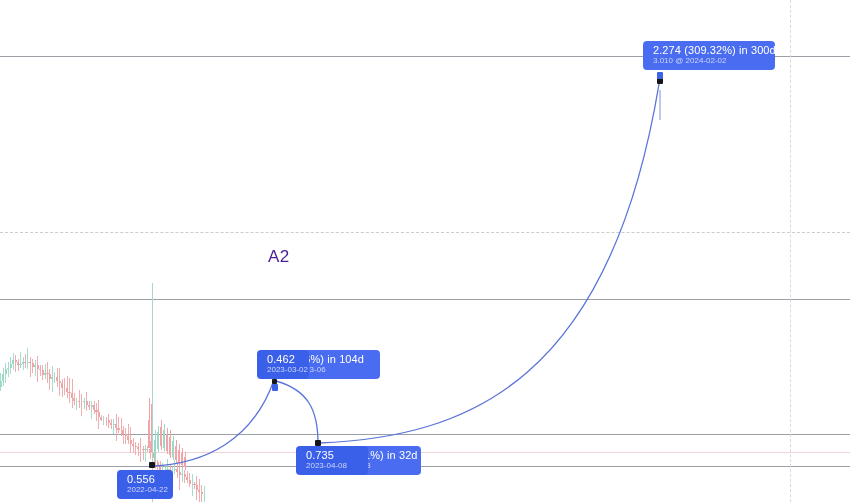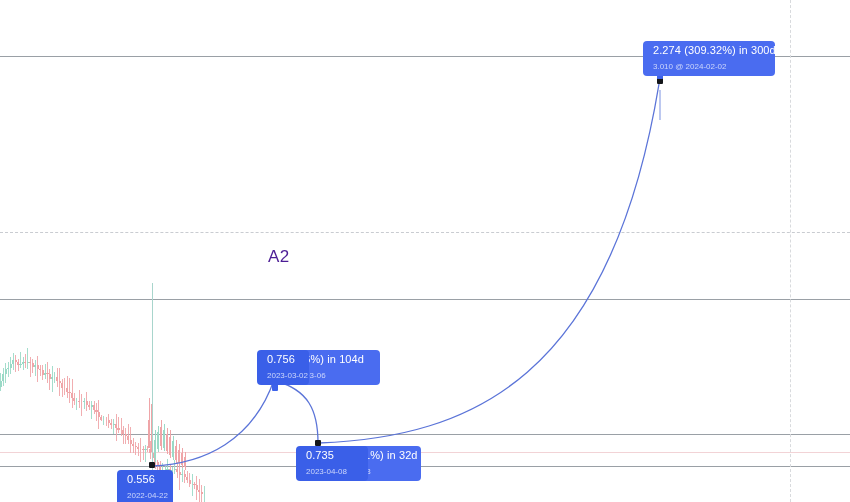--- a/index.html
+++ b/index.html
@@ -29,21 +29,21 @@
     position:absolute;
     background:#3d62ea;
     color:#ffffff;
     border-radius:4px;
     padding:3px 6px 4px 10px;
     line-height:1.12;
     white-space:nowrap;
     box-sizing:border-box;
   }
   .lbl .l1{font-size:11px;letter-spacing:.1px;display:block;}
-  .lbl .l2{font-size:8px;color:#ccd6fb;display:block;margin-top:7px;}
+  .lbl .l2{font-size:8px;color:#ccd6fb;display:block;margin-top:1px;}
   .lbl.back{background:#4a6cf0;}
   .lbl.front{background:#3a5fe8;}
 
   .anchor{
     position:absolute;width:6px;height:6px;background:#14161a;
     border-radius:1px;
   }
   .anchor-small{
     position:absolute;width:5px;height:5px;background:#14161a;border-radius:1px;
   }
@@ -298,21 +298,21 @@
   <div class="lbl back" style="left:643px;top:41px;width:132px;">
     <span class="l1">2.274 (309.32%) in 300d</span>
     <span class="l2">3.010 @ 2024-02-02</span>
   </div>
 
   <div class="lbl back" style="left:288px;top:350px;width:92px;">
     <span class="l1">86%) in 104d</span>
     <span class="l2">3-03-06</span>
   </div>
   <div class="lbl front" style="left:257px;top:350px;width:52px;">
-    <span class="l1">0.756</span>
+    <span class="l1">0.462</span>
     <span class="l2">2023-03-02</span>
   </div>
 
   <div class="lbl back" style="left:333px;top:446px;width:88px;">
     <span class="l1">33.11%) in 32d</span>
     <span class="l2">3-04-08</span>
   </div>
   <div class="lbl front" style="left:296px;top:446px;width:72px;">
     <span class="l1">0.735</span>
     <span class="l2">2023-04-08</span>

